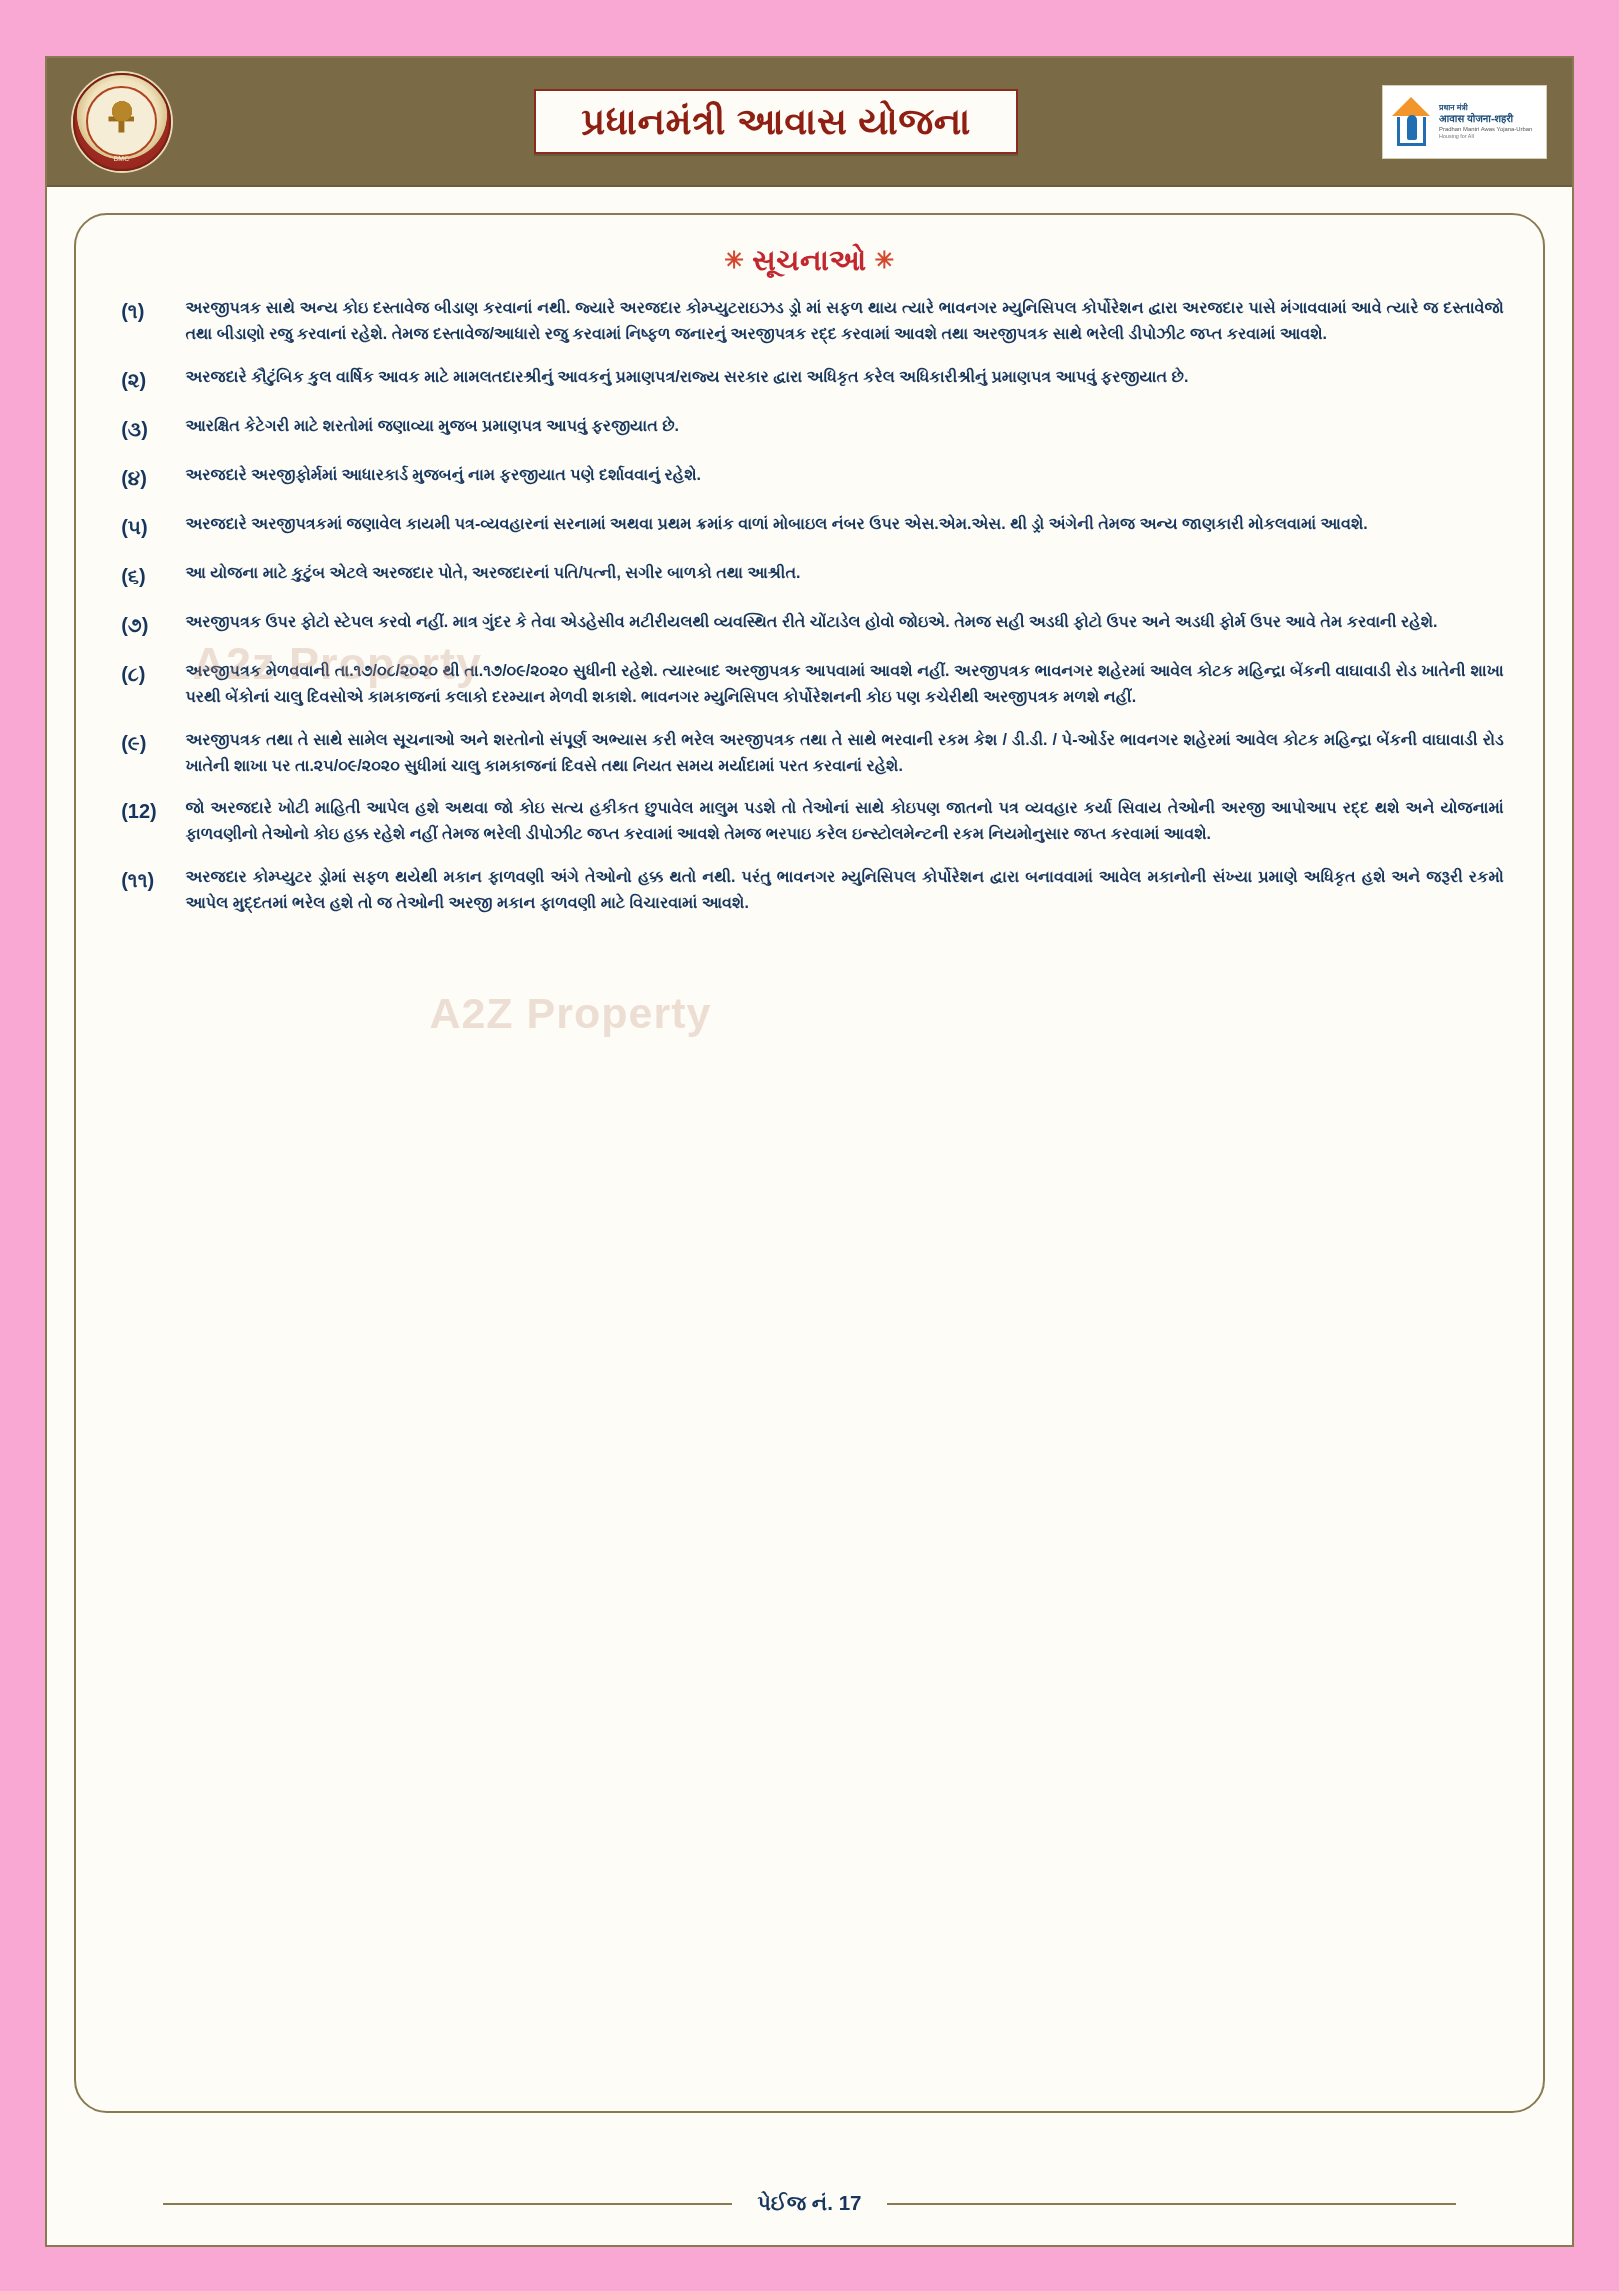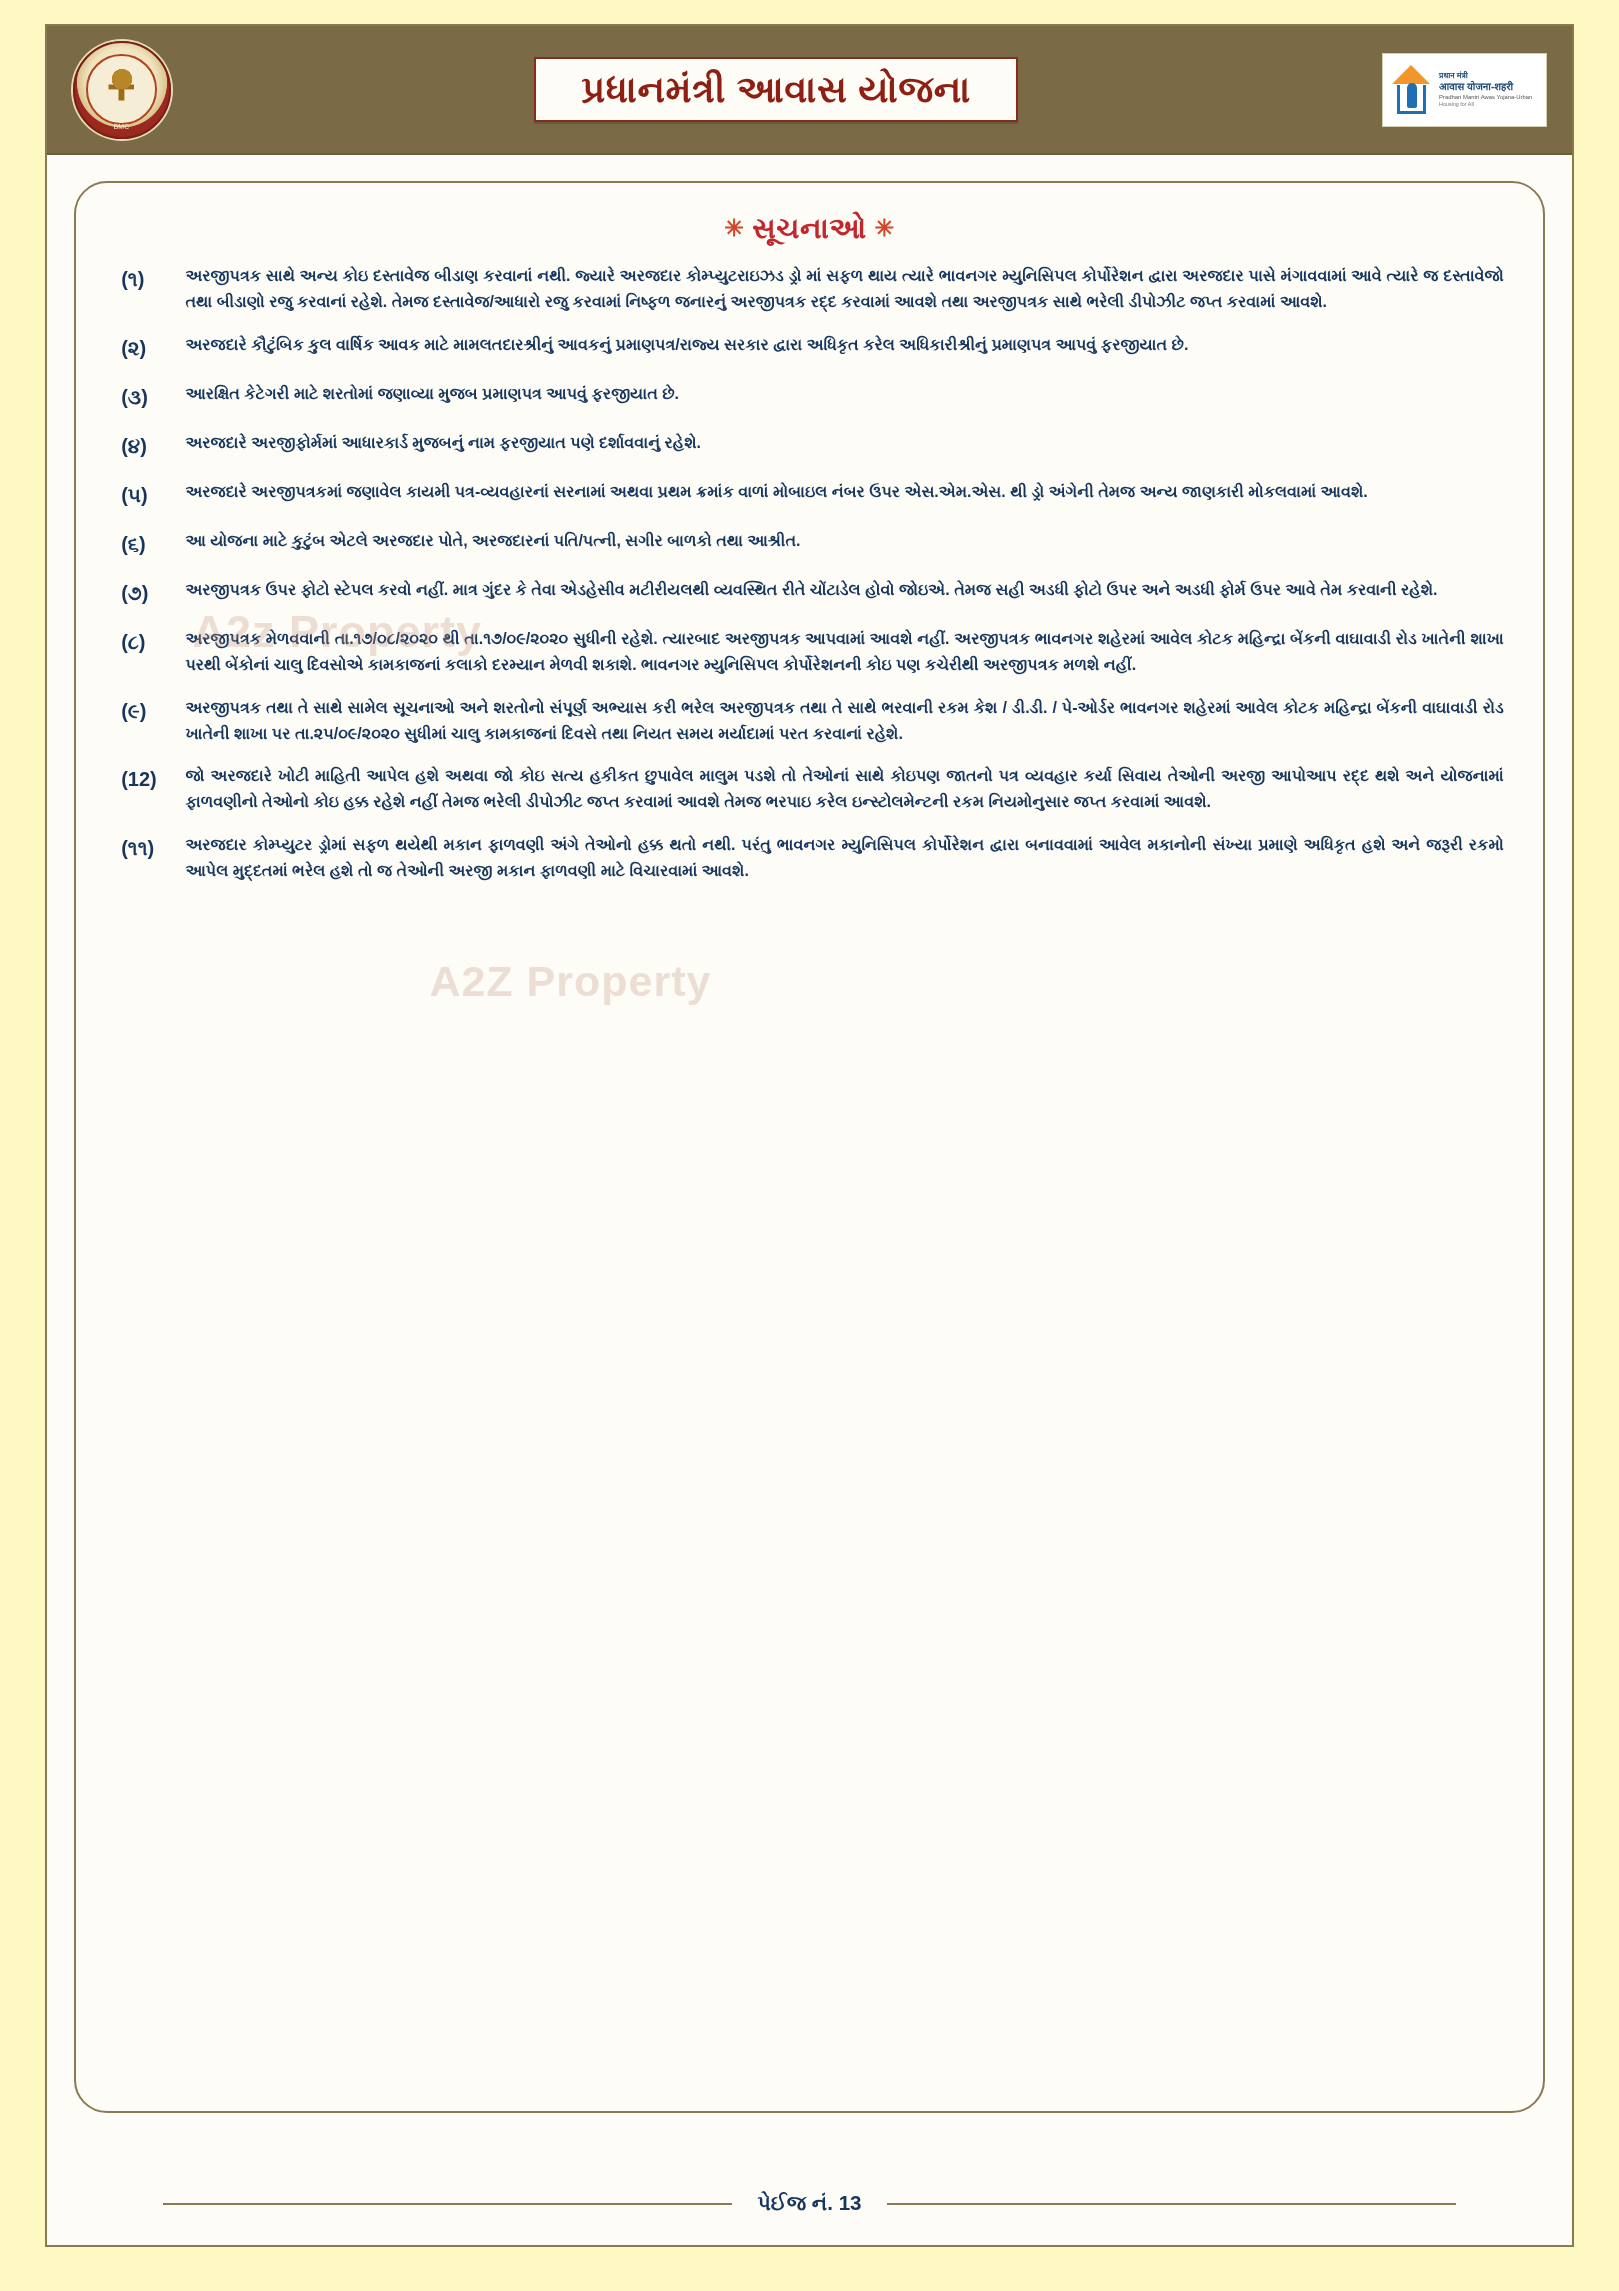--- a/index.html
+++ b/index.html
@@ -11,22 +11,22 @@
     width: 1619px;
     height: 2292px;
     font-family: "Liberation Sans", sans-serif;
   }
 
   .page {
     position: relative;
     width: 1619px;
     height: 2292px;
     box-sizing: border-box;
-    background: #fef9c3;
-    padding: 24px 45px 45px 45px;
+    background: #f9a8d4;
+    padding: 56px 45px 45px 45px;
   }
 
   .doc-frame {
     position: relative;
     width: 100%;
     height: 100%;
     box-sizing: border-box;
     border: 2.9px solid #8a7a52;
     background: #fdfcf7;
     display: flex;
@@ -358,19 +358,19 @@
           <div class="item">
             <div class="item-num">(૧૧)</div>
             <div class="item-text">અરજદાર કોમ્પ્યુટર ડ્રોમાં સફળ થયેથી મકાન ફાળવણી અંગે તેઓનો હક્ક થતો નથી. પરંતુ ભાવનગર મ્યુનિસિપલ કોર્પોરેશન દ્વારા બનાવવામાં આવેલ મકાનોની સંખ્યા પ્રમાણે અધિકૃત હશે અને જરૂરી રકમો આપેલ મુદ્દતમાં ભરેલ હશે તો જ તેઓની અરજી મકાન ફાળવણી માટે વિચારવામાં આવશે.</div>
           </div>
 
         </div>
       </div>
 
       <div class="footer">
         <div class="footer-line"></div>
-        <div class="footer-text">પેઈજ નં. 13</div>
+        <div class="footer-text">પેઈજ નં. 17</div>
       </div>
     </div>
 
   </div>
 </div>
 
 
 </body></html>

